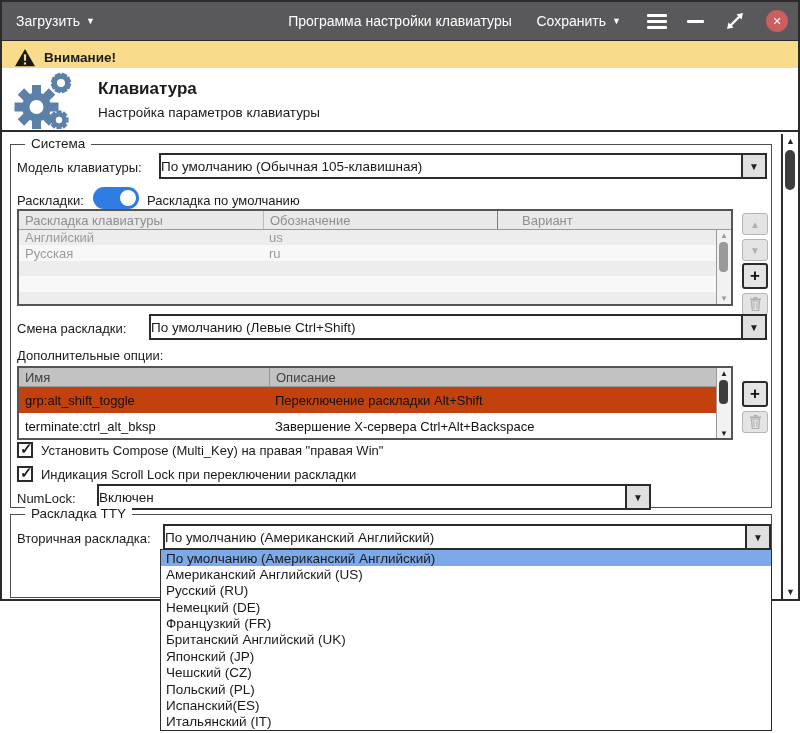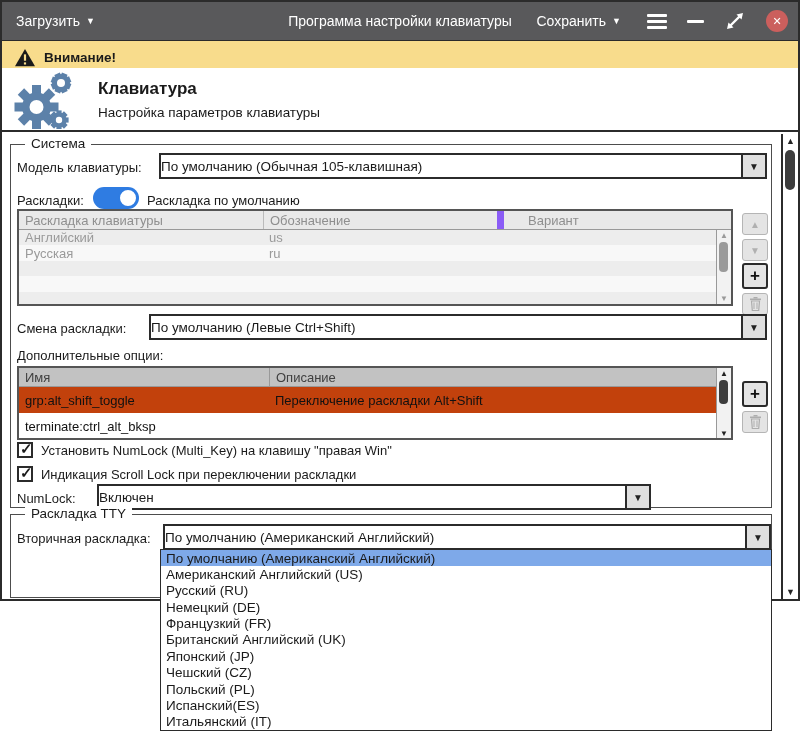--- a/index.html
+++ b/index.html
@@ -221,21 +221,21 @@
       <div class="toggle" style="left:82px; top:42px;">
         <div class="knob"></div>
       </div>
       <div class="lbl" style="left:136px; top:48px;">Раскладка по умолчанию</div>
 
       <div class="tbl tbl1" style="left:6px; top:64px; width:716px; height:97px;">
         <div style="flex:1; display:flex; flex-direction:column; min-width:0;">
           <div class="t-head">
             <div class="t-cell" style="width:244px;">Раскладка клавиатуры</div>
             <div class="t-cell" style="width:234px; border-left:1px solid #bbb;">Обозначение</div>
-            <div class="t-cell" style="flex:1; border-left:7px solid #8b5cf6;padding-left:24px;">Вариант</div>
+            <div class="t-cell" style="flex:1; border-left:1px solid #8b5cf6;padding-left:24px;">Вариант</div>
           </div>
           <div style="flex:1; display:flex; min-width:0;">
             <div style="flex:1; display:flex; flex-direction:column; min-width:0;">
               <div class="t-row r-odd">
                 <div class="t-cell" style="width:244px;">Английский</div>
                 <div class="t-cell" style="width:234px;">us</div>
                 <div class="t-cell" style="flex:1;"></div>
               </div>
               <div class="t-row r-even">
                 <div class="t-cell" style="width:244px;">Русская</div>
@@ -284,20 +284,21 @@
               <div class="t-head">
                 <div class="t-cell" style="width:250px;">Имя</div>
                 <div class="t-cell" style="flex:1; border-left:1px solid #999;">Описание</div>
               </div>
               <div class="t-row r-odd">
                 <div class="t-cell" style="width:250px;">grp:alt_shift_toggle</div>
                 <div class="t-cell" style="flex:1;">Переключение раскладки Alt+Shift</div>
               </div>
               <div class="t-row r-even">
                 <div class="t-cell" style="width:250px;">terminate:ctrl_alt_bksp</div>
+                <div class="t-cell" style="flex:1;">Завершение X-сервера Ctrl+Alt+Backspace</div>
               </div>
             </div>
             <div class="tbl-scroll">
               <div class="a-up">▲</div>
               <div class="tbl-thumb"></div>
               <div class="a-down">▼</div>
             </div>
           </div>
         </div>
       </div>
@@ -311,21 +312,21 @@
           <path d="M2.5 4 h8 l-0.8 9.5 h-6.4 z" fill="none" stroke="#adadad" stroke-width="1.2"></path>
           <line x1="5" y1="5.5" x2="5" y2="12" stroke="#adadad" stroke-width="1"></line>
           <line x1="8" y1="5.5" x2="8" y2="12" stroke="#adadad" stroke-width="1"></line>
         </svg>
       </div>
 
       <div class="checkrow" style="left:6px; top:297px;">
         <div class="checkbox">
           <span class="mark">✓</span>
         </div>
-        <span>Установить NumLock (Multi_Key) на клавишу "правая Win"</span>
+        <span>Установить Compose (Multi_Key) на правая "правая Win"</span>
       </div>
       <div class="checkrow" style="left:6px; top:321px;">
         <div class="checkbox">
           <span class="mark">✓</span>
         </div>
         <span>Индикация Scroll Lock при переключении раскладки</span>
       </div>
 
       <div class="lbl" style="left:6px; top:346px;">NumLock:</div>
       <div class="field" style="left:86px; top:339px; width:554px;">

